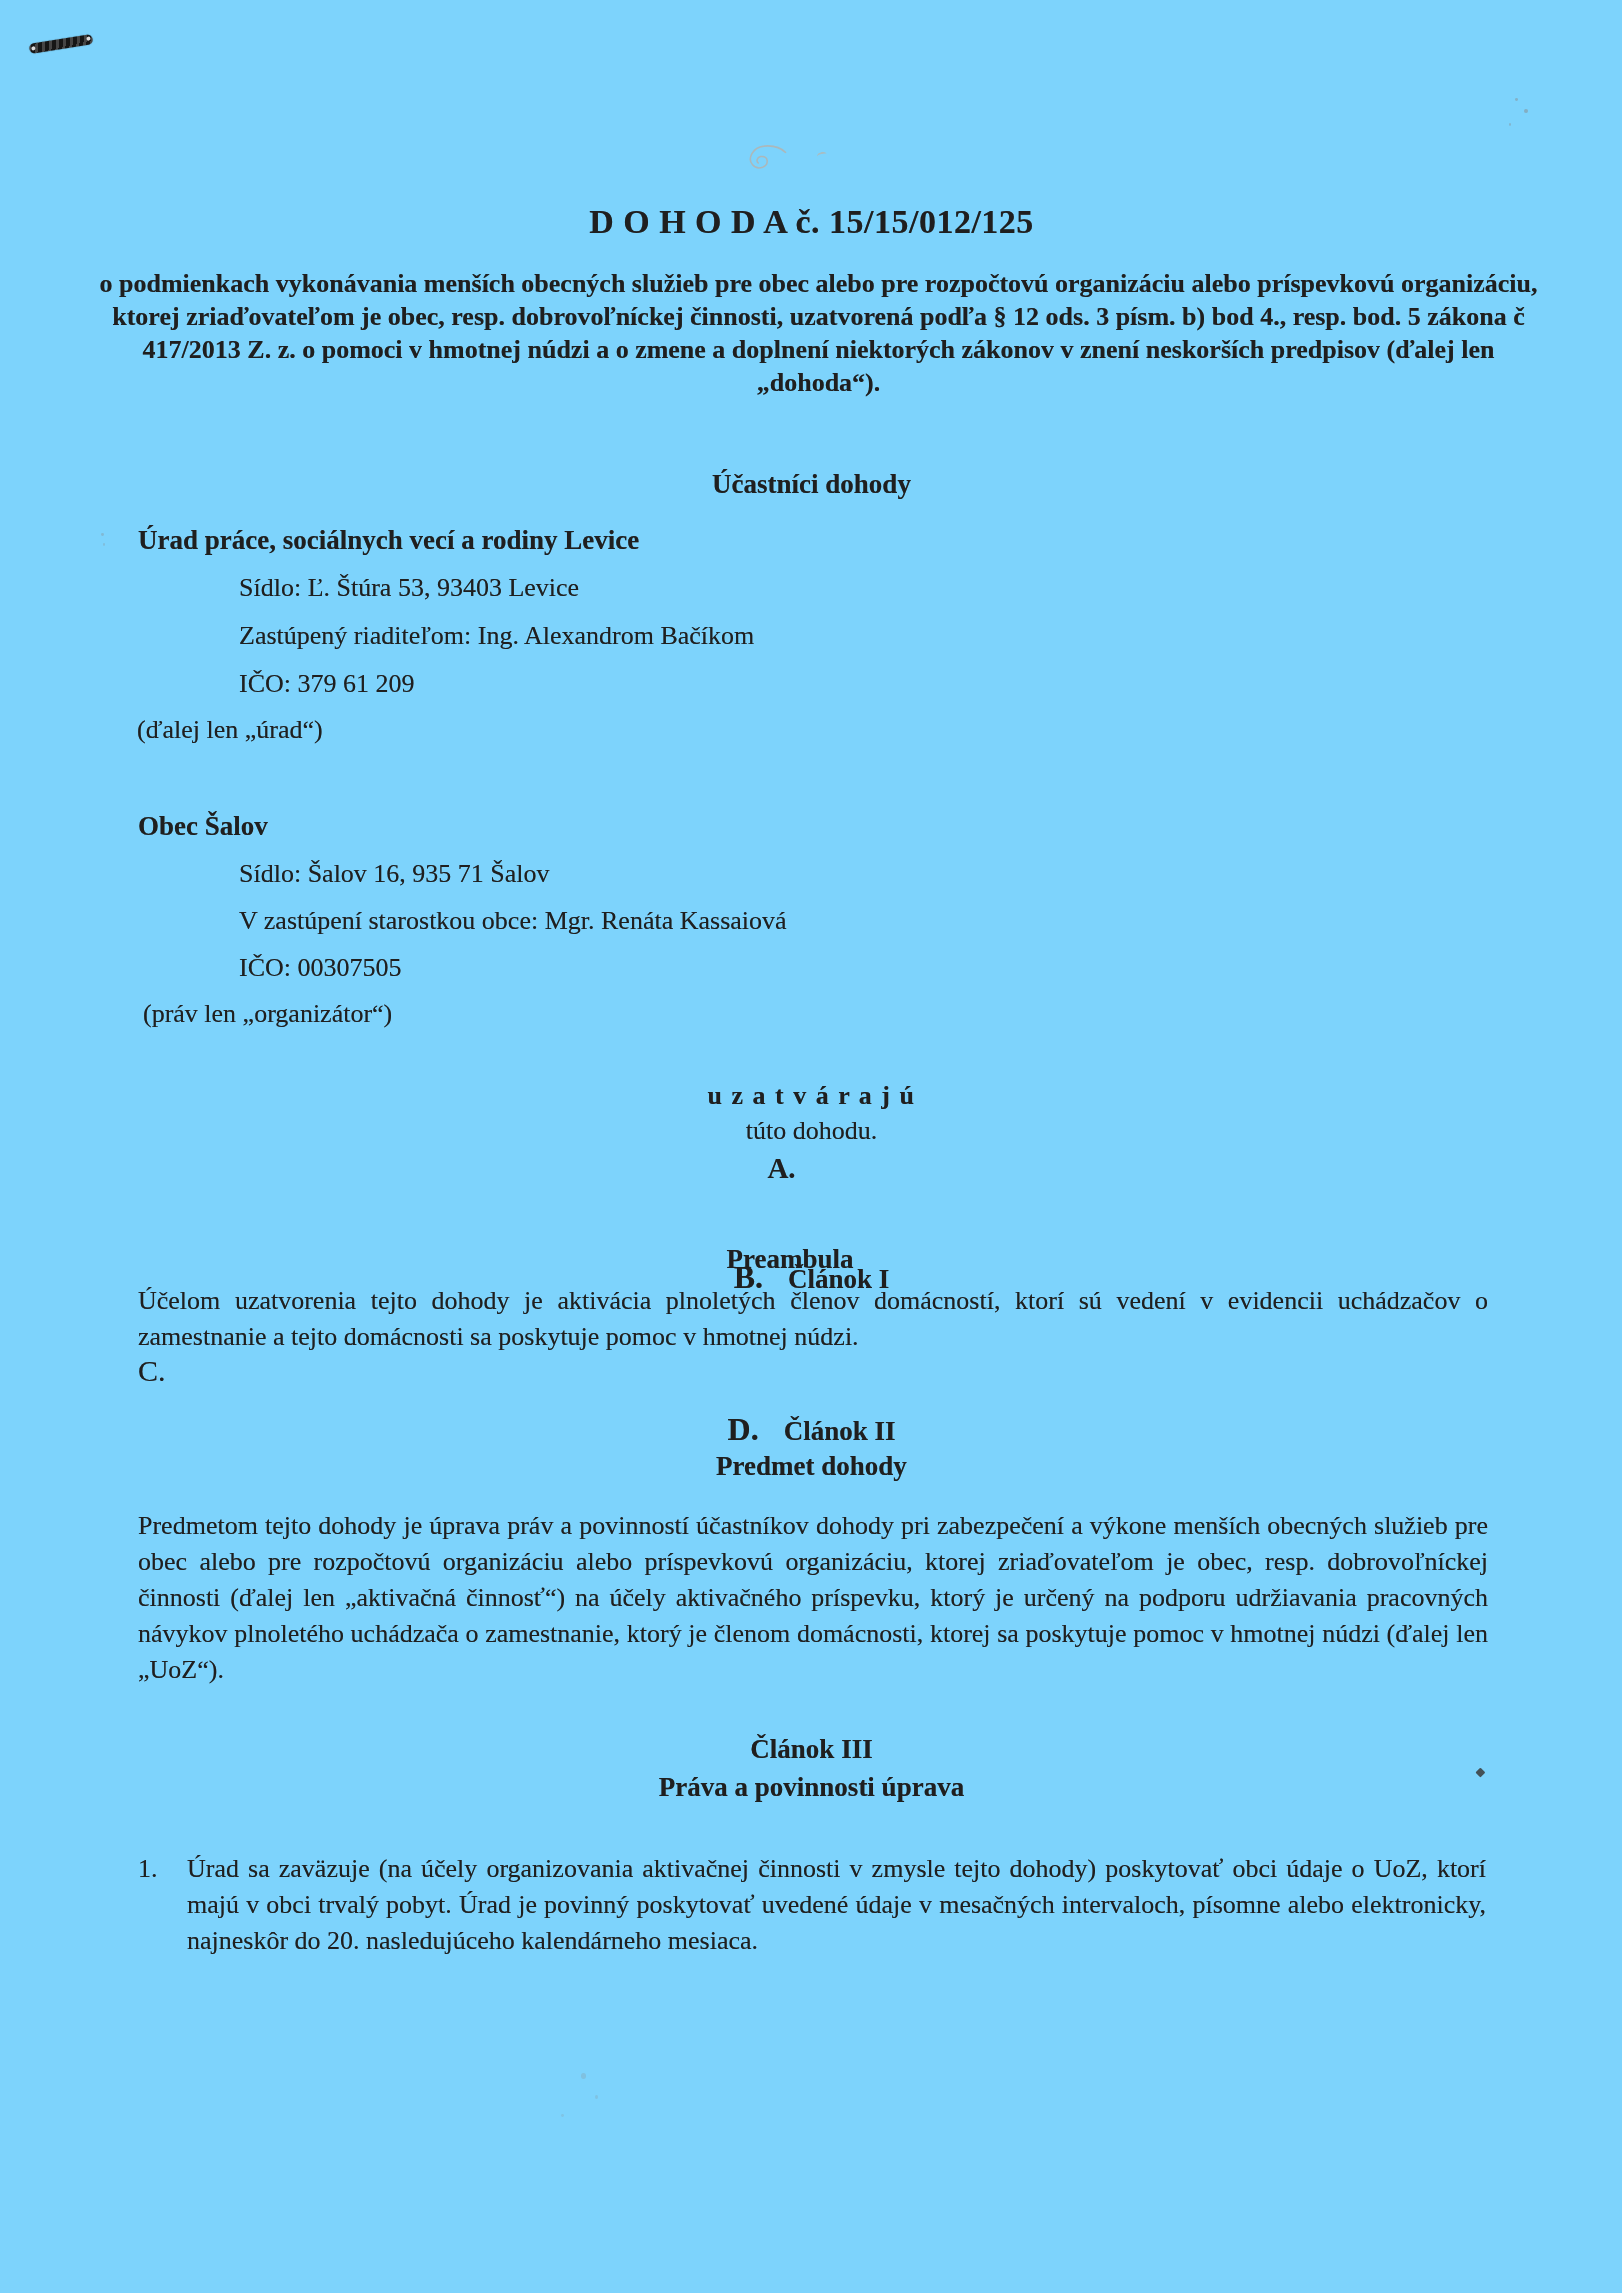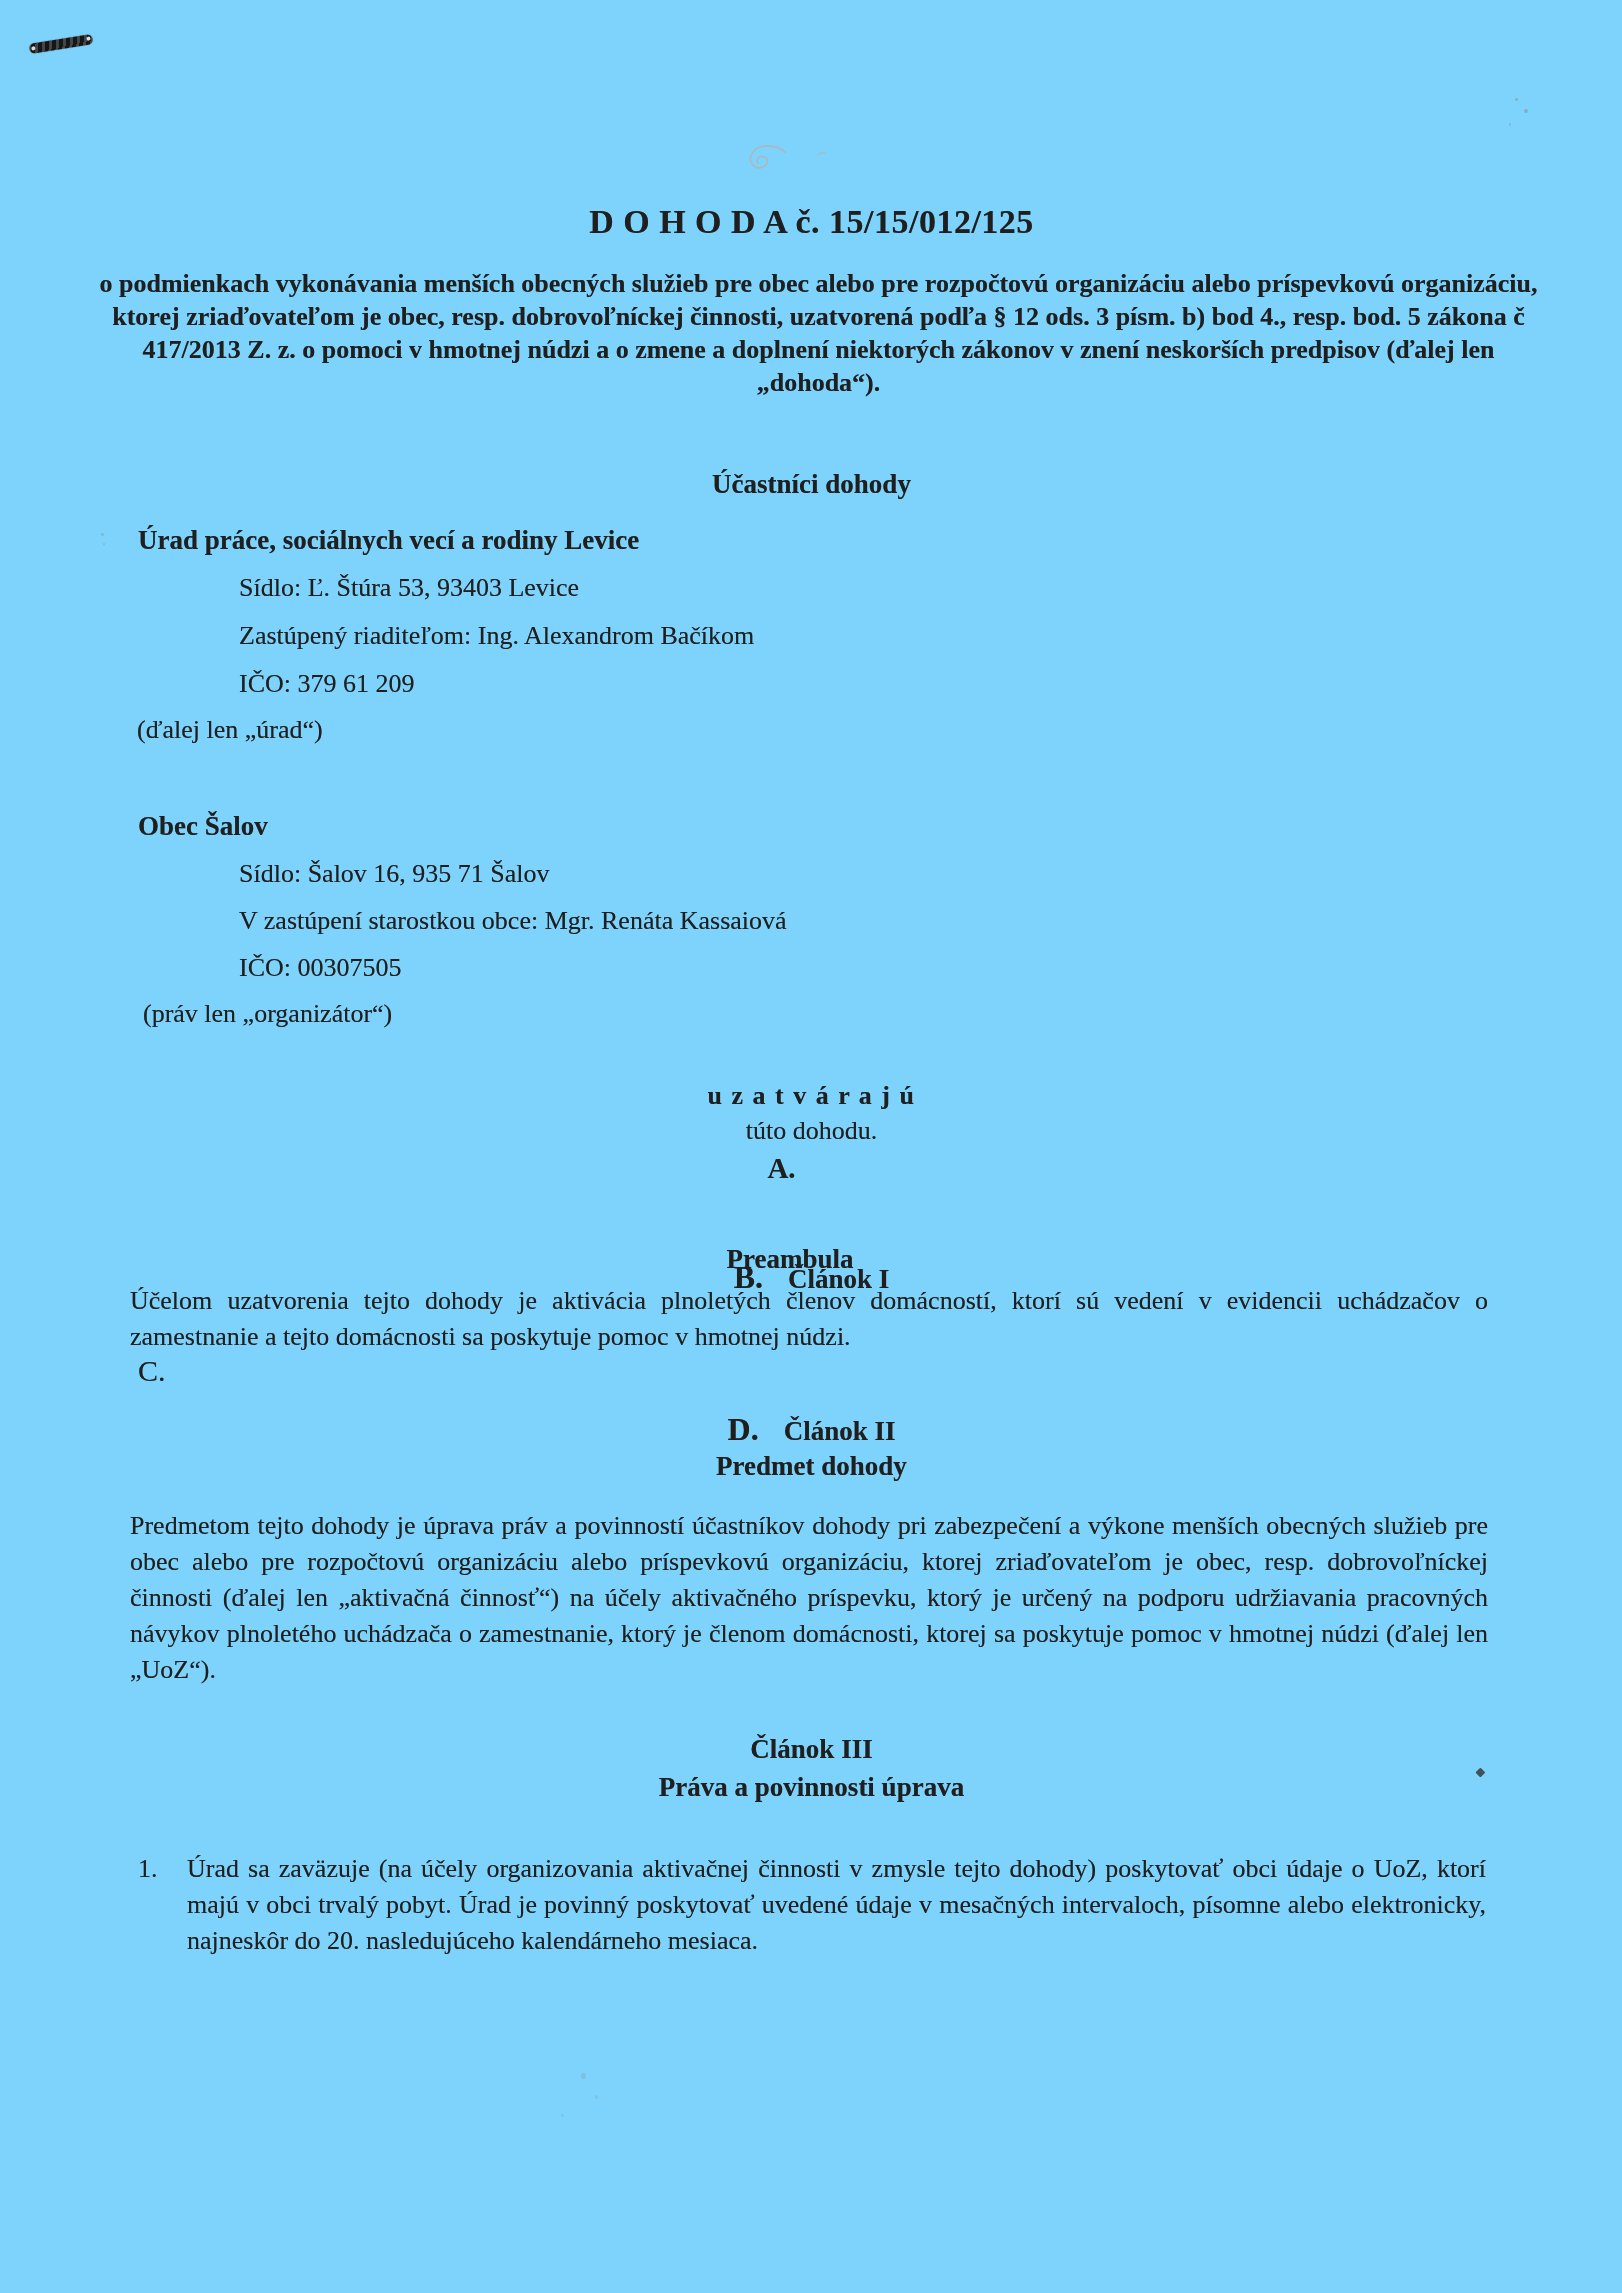--- a/index.html
+++ b/index.html
@@ -47,21 +47,21 @@
 
   .uzatvaraju{left:0;right:0;top:1081px;font-size:26px;font-weight:bold;letter-spacing:1.5px;}
   .tuto-dohodu{left:0;right:0;top:1116px;font-size:26px;}
   .list-a{left:0;right:60px;top:1152px;font-size:29px;font-weight:bold;}
   .article-line{left:0;right:0;font-size:27px;font-weight:bold;}
   .article-line .list-letter{font-size:32px;margin-right:25px;}
   .art1-line{top:1234px;margin-top:25px;}
   .art1-sub{left:0;right:43px;top:1228px;font-size:27px;font-weight:bold;margin-top:16px;}
 
   .para{
-    left:130px;right:135px;
+    left:138px;right:135px;
     font-size:26px;line-height:36px;
     text-align:justify;
   }
   .preambula-text{top:1283px;}
   .list-c{left:138px;top:1354px;font-size:30px;}
 
   .art2-line{top:1411px;}
   .art2-sub{left:0;right:0;top:1451px;font-size:27px;font-weight:bold;}
   .clanok2-text{top:1508px;}
 

